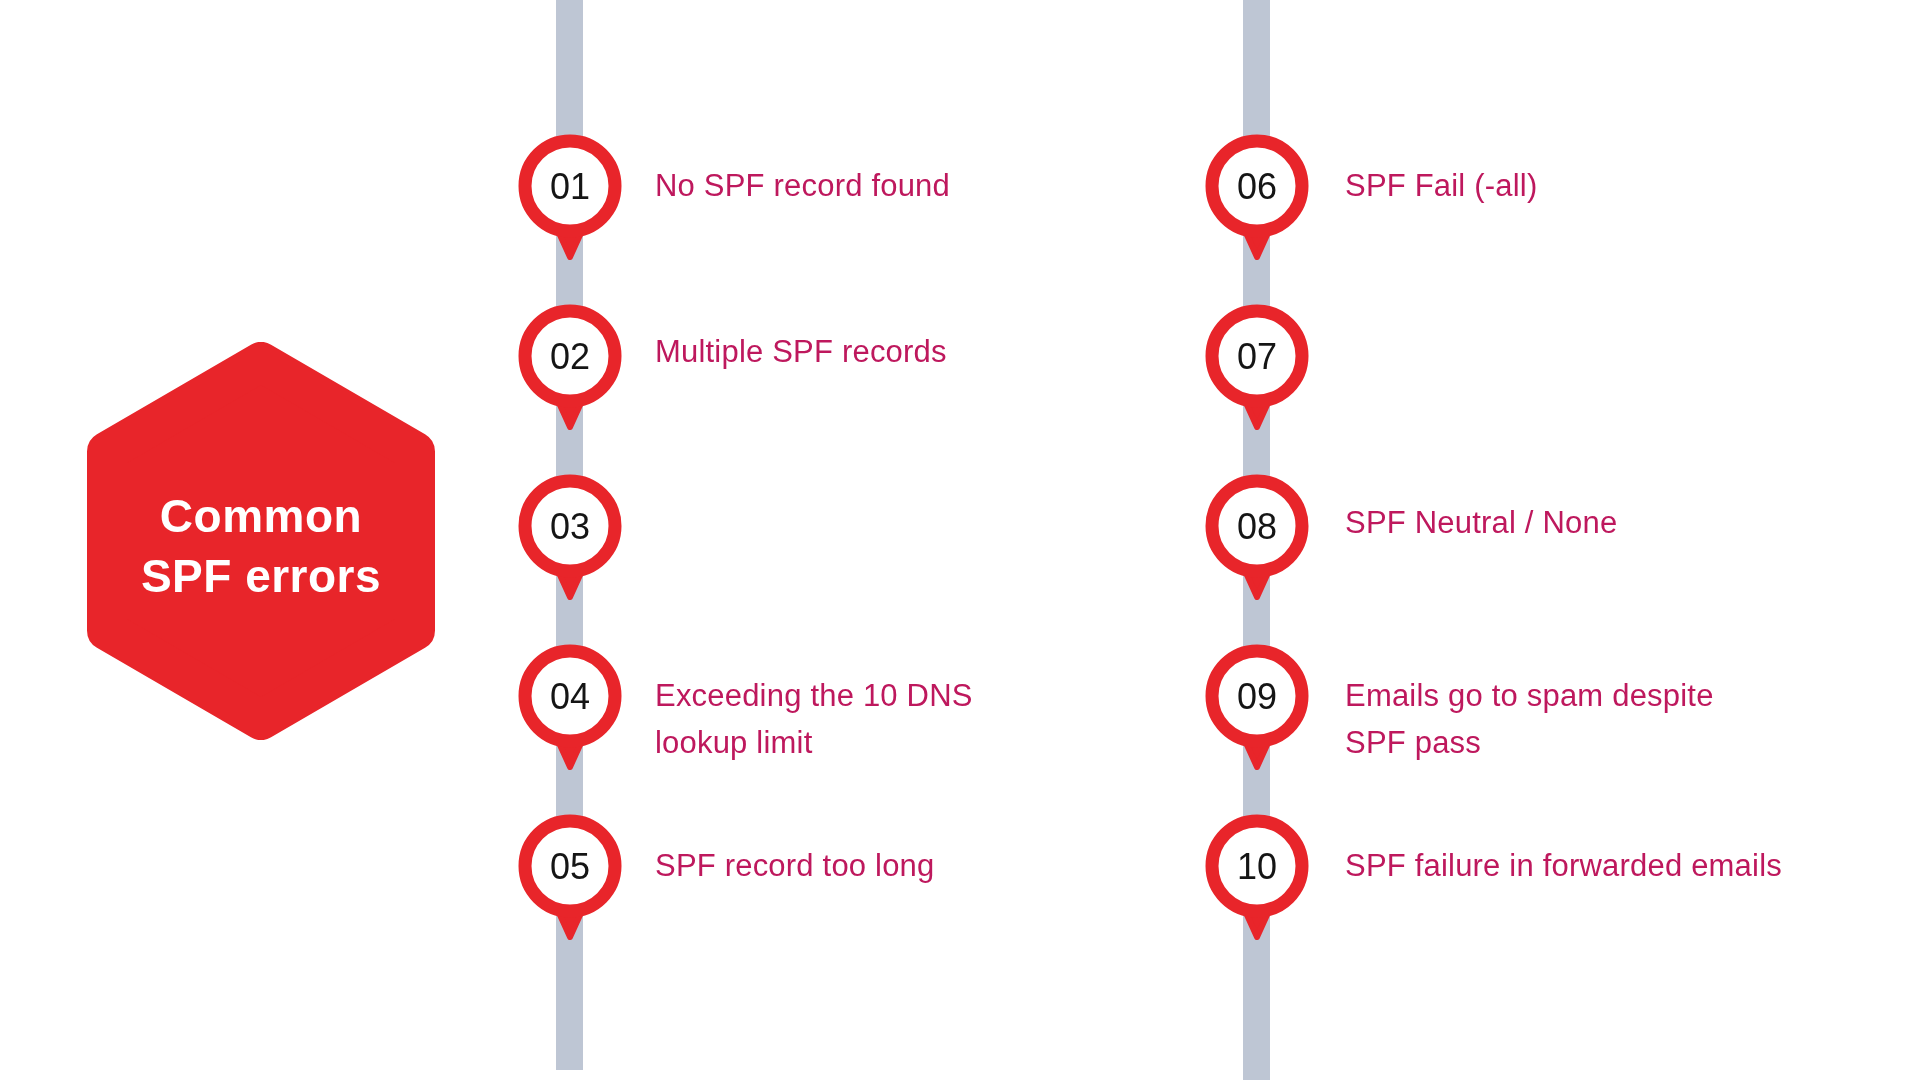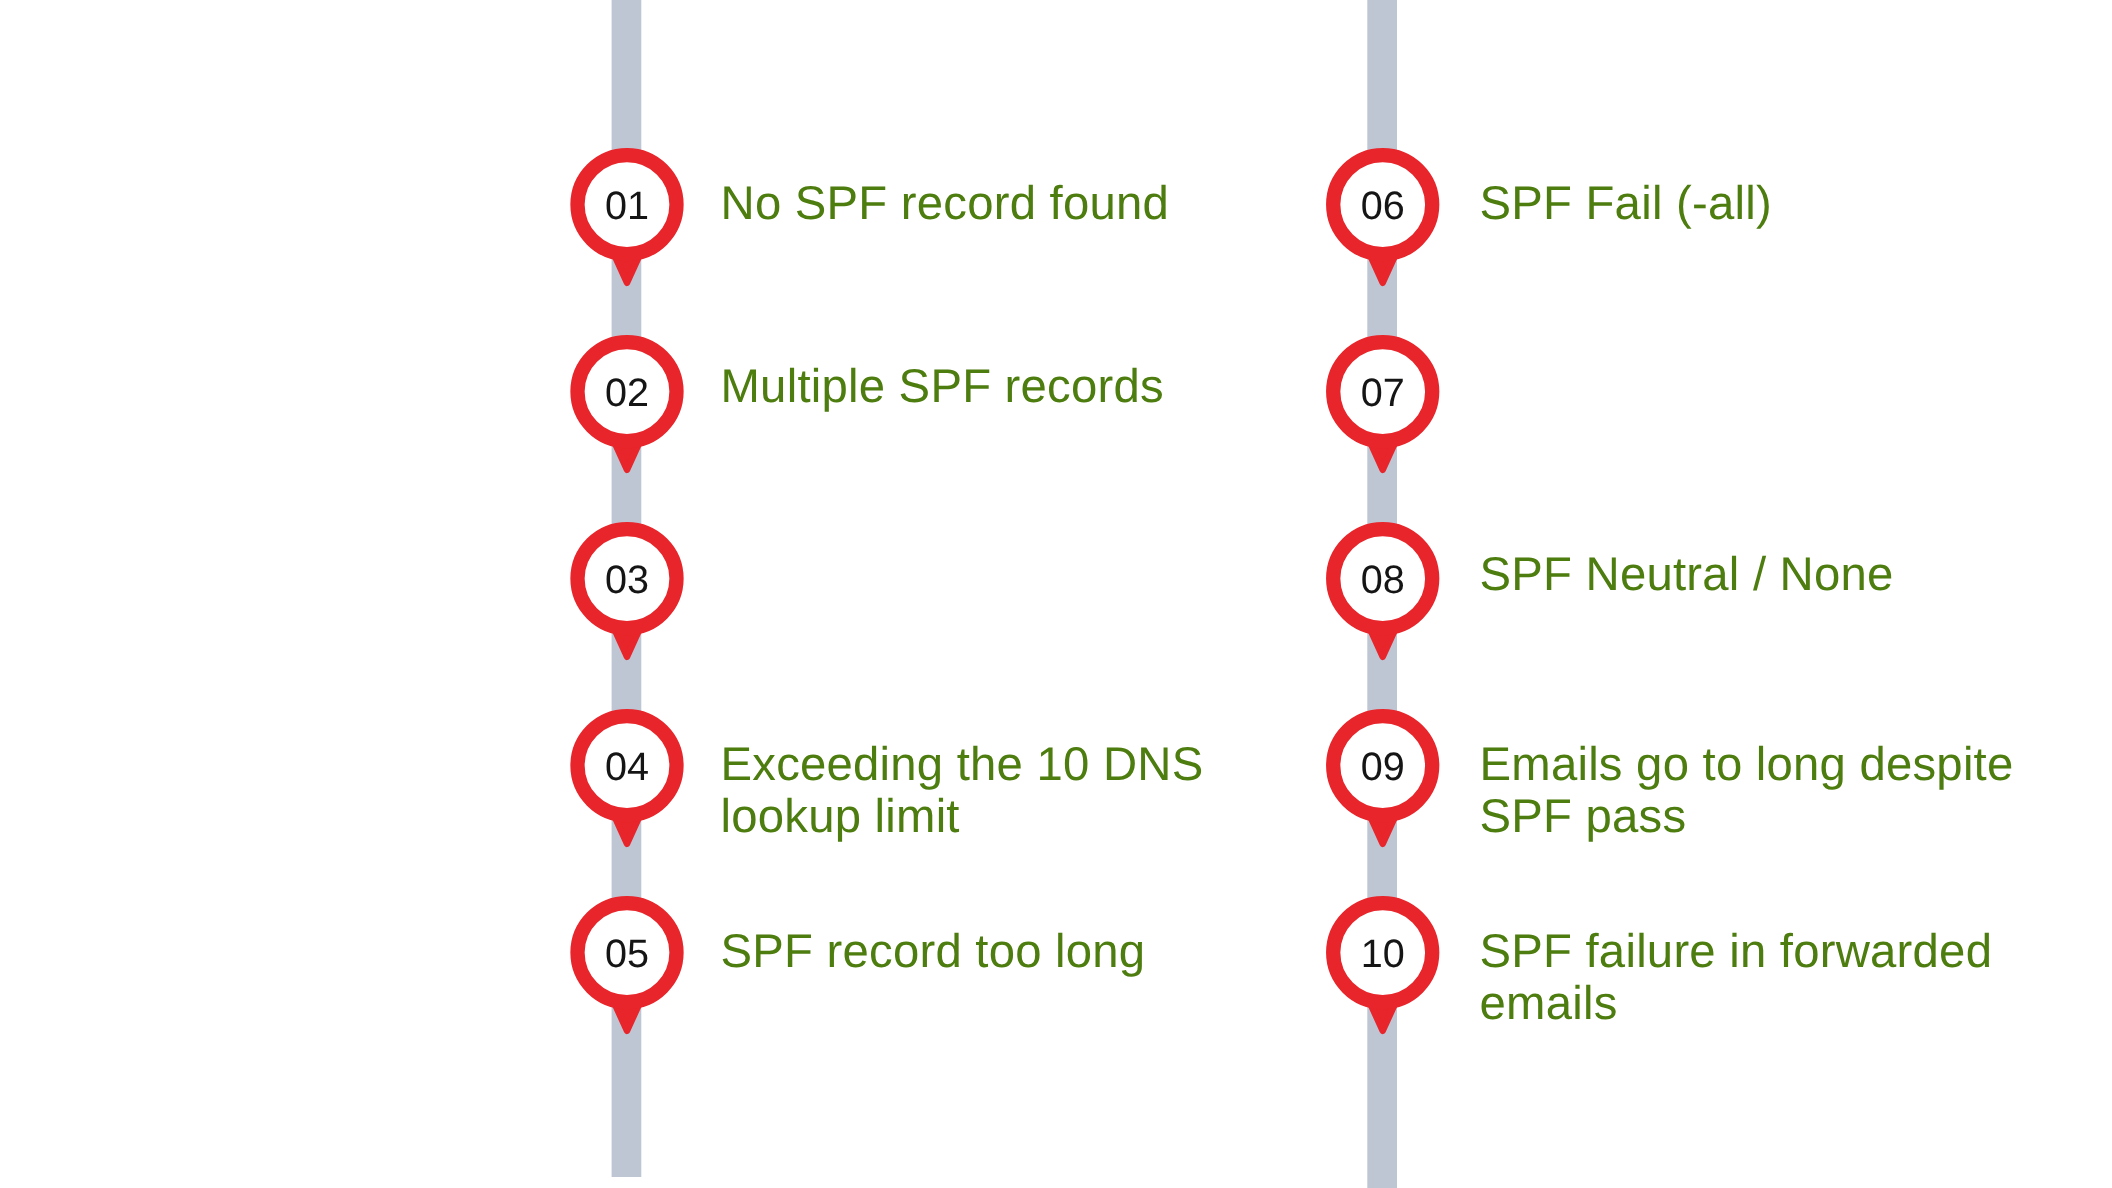--- a/index.html
+++ b/index.html
@@ -62,38 +62,45 @@
   .pin-num {
     font-family: "Liberation Sans", "DejaVu Sans", sans-serif;
     font-size: 36px;
     font-weight: 400;
     fill: #151515;
   }
 
   
   .item-label {
     position: absolute;
-    font-size: 43px;
+    font-size: 31px;
     line-height: 47px;
-    color: #4d7c0f;
+    color: #be185d;
     white-space: pre-line;
     letter-spacing: 0.2px;
     width: 520px;
   }
   .item-label.col-left  { left: 655px; }
   .item-label.col-right { left: 1345px; }
 </style>
 </head>
 <body>
 
 <div class="canvas">
 
   <div class="tl-bar left"></div>
   <div class="tl-bar right"></div>
 
+  <div class="hex-wrap">
+    <svg width="348" height="398" viewBox="0 0 348 398">
+      <polygon points="174,20 328,109.5 328,288.5 174,378 20,288.5 20,109.5" fill="#e8252a" stroke="#e8252a" stroke-width="40" stroke-linejoin="round"></polygon>
+    </svg>
+    <div class="hex-title">Common
+SPF errors</div>
+  </div>
 
   <svg class="pin" style="left:515px; top:134px;" viewBox="0 0 110 130">
     <path d="M40,90 L55,123 L70,90 Z" fill="#e8252a" stroke="#e8252a" stroke-width="6" stroke-linejoin="round"></path>
     <circle cx="55" cy="52" r="45" fill="#ffffff" stroke="#e8252a" stroke-width="13"></circle>
     <text class="pin-num" x="55" y="65" text-anchor="middle">01</text>
   </svg>
   <svg class="pin" style="left:515px; top:304px;" viewBox="0 0 110 130">
     <path d="M40,90 L55,123 L70,90 Z" fill="#e8252a" stroke="#e8252a" stroke-width="6" stroke-linejoin="round"></path>
     <circle cx="55" cy="52" r="45" fill="#ffffff" stroke="#e8252a" stroke-width="13"></circle>
     <text class="pin-num" x="55" y="65" text-anchor="middle">02</text>
@@ -141,17 +148,17 @@
   </svg>
 
   <div class="item-label col-left" style="top:162px;">No SPF record found</div>
   <div class="item-label col-left" style="top:328px;">Multiple SPF records</div>
   <div class="item-label col-left" style="top:672px;">Exceeding the 10 DNS
 lookup limit</div>
   <div class="item-label col-right" style="top:162px;">SPF Fail (-all)</div>
 
   <div class="item-label col-left" style="top:842px;">SPF record too long</div>
   <div class="item-label col-right" style="top:499px;">SPF Neutral / None</div>
-  <div class="item-label col-right" style="top:672px;">Emails go to long despite
+  <div class="item-label col-right" style="top:672px;">Emails go to spam despite
 SPF pass</div>
   <div class="item-label col-right" style="top:842px;">SPF failure in forwarded emails</div>
 
 </div>
 
 </body></html>

